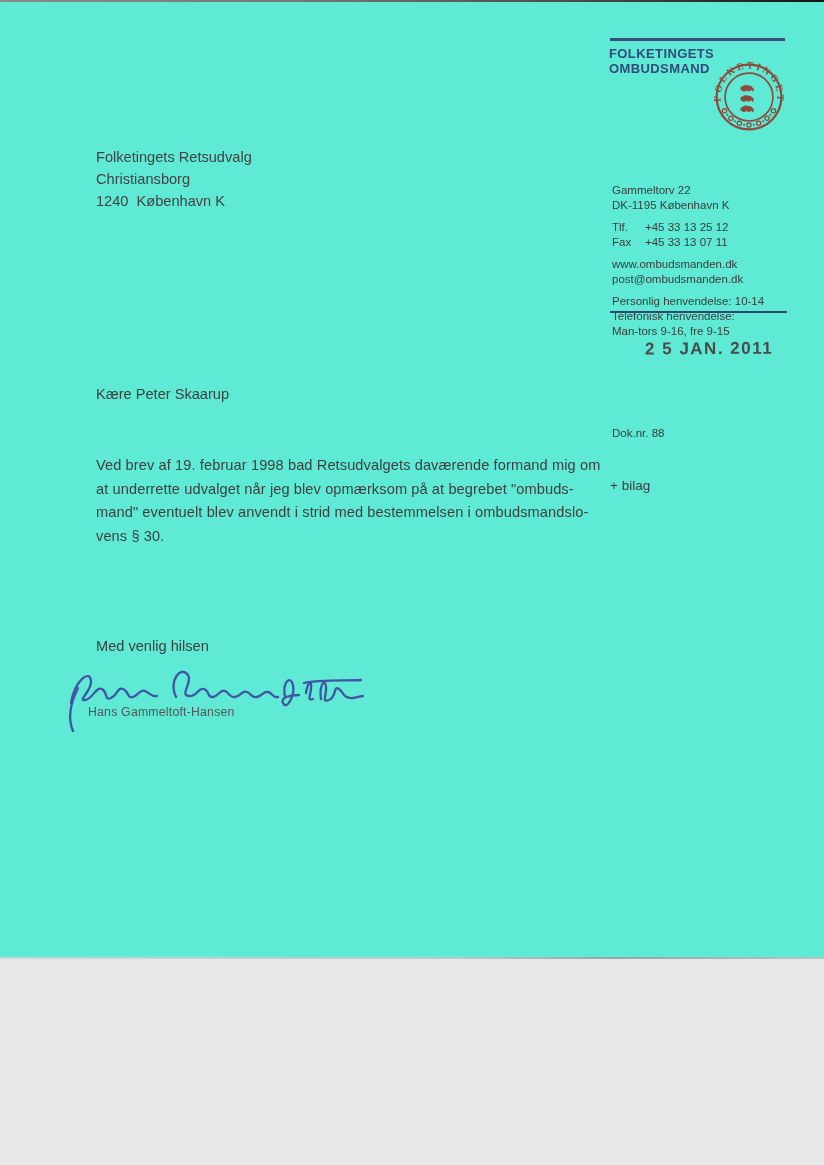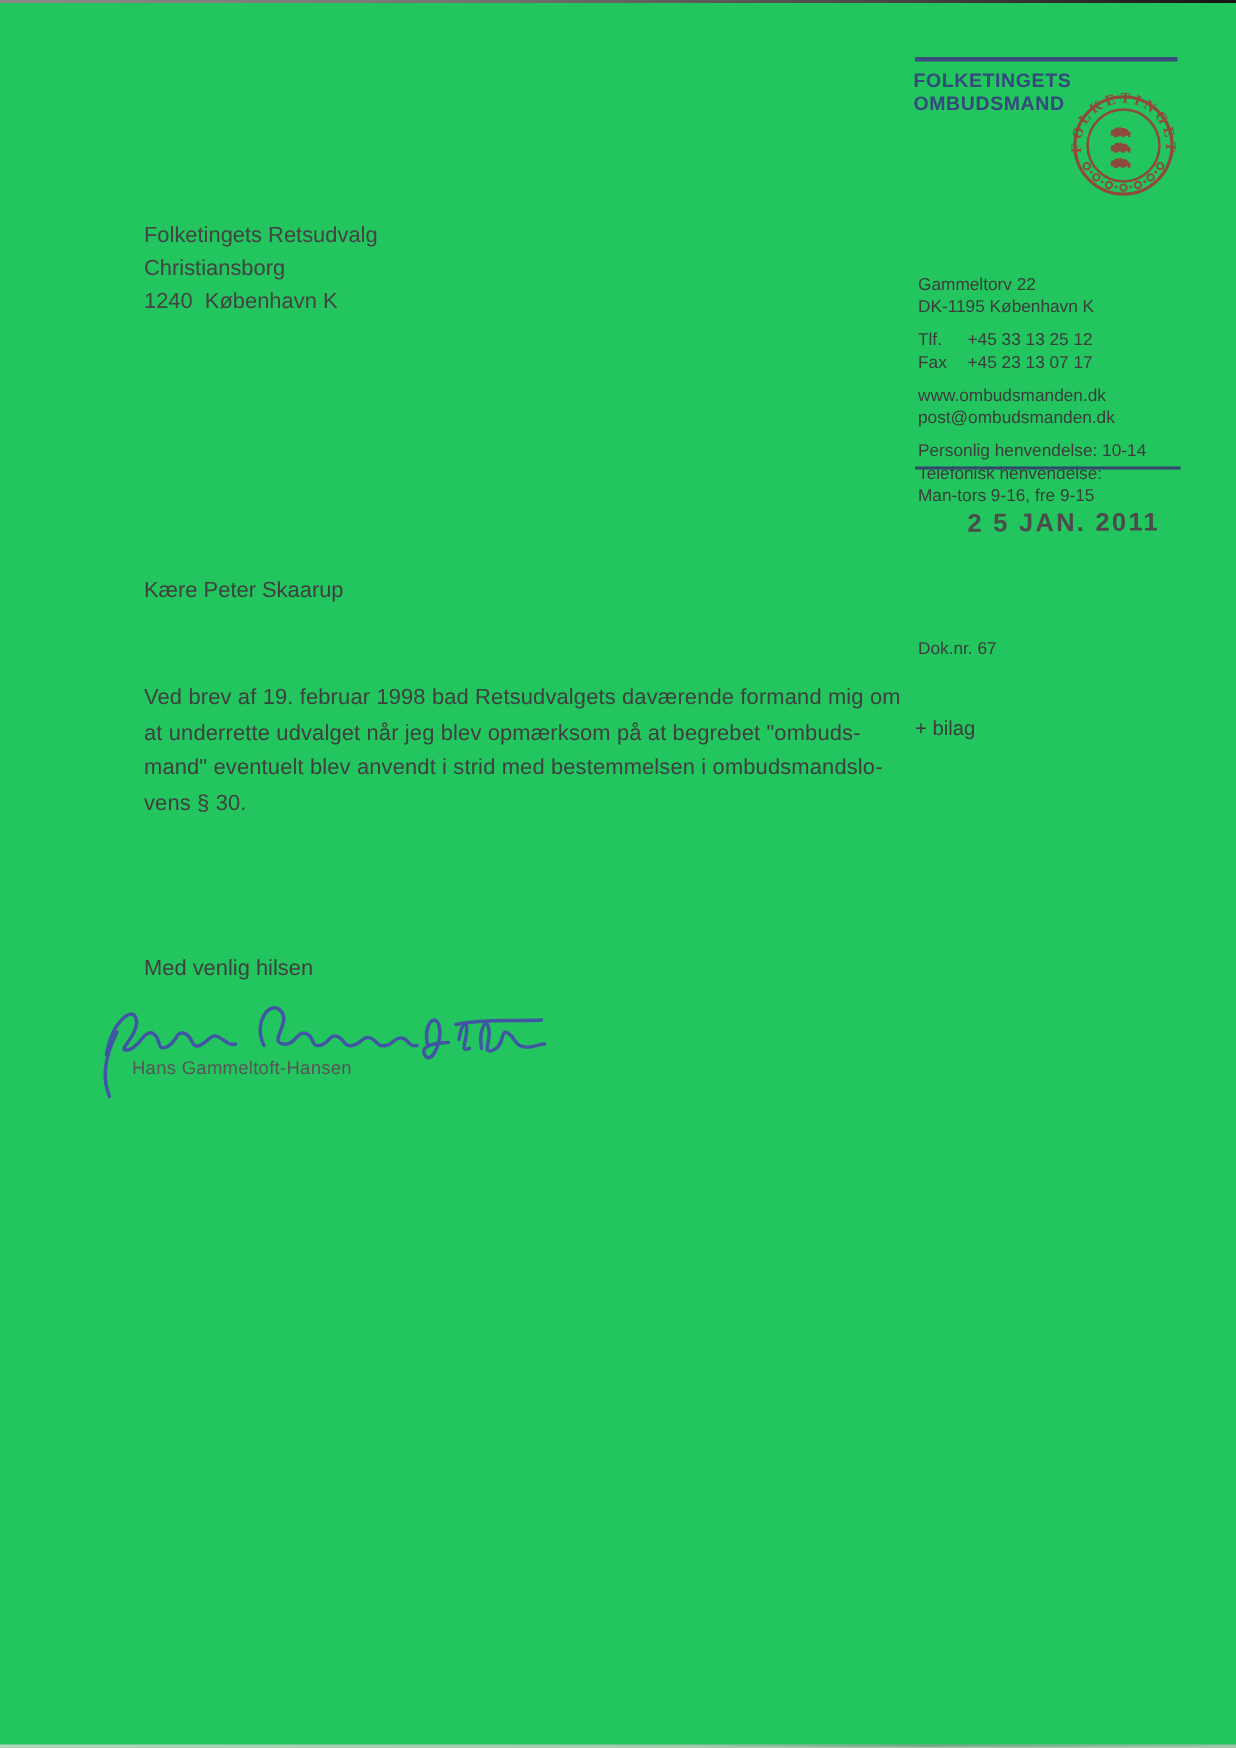--- a/index.html
+++ b/index.html
@@ -1,19 +1,19 @@
 <!DOCTYPE html>
 <html><head>
 <meta charset="utf-8">
 <style>
   html,body{margin:0;padding:0;background:#e8e8e8;}
   .page{
     position:relative;
-    width:824px;height:1165px;
-    background:#22c55e;
+    width:824px;height:959px;
+    background:#5eead4;
     overflow:hidden;
     font-family:"Liberation Sans", sans-serif;
     color:#3f3f3f;
   }
   .abs{position:absolute;}
   
   .scan-top{left:0;top:0;width:824px;height:2px;
     background:linear-gradient(to right,#8a8a86 0%,#777 35%,#4a4a46 70%,#141414 100%);}
   .scan-bottom{left:0;bottom:0;width:824px;height:2px;
     background:linear-gradient(to right,#d8d8d4 0%,#c7c7c2 55%,#9a9a96 75%,#c2c2be 100%);opacity:.8;}
@@ -111,39 +111,39 @@
       <div>Gammeltorv 22</div>
       <div>DK-1195 København K</div>
     </div>
     <div class="grp">
       <div class="lblrow">
         <span class="lbl">Tlf.</span>
         <span>+45 33 13 25 12</span>
       </div>
       <div class="lblrow">
         <span class="lbl">Fax</span>
-        <span>+45 23 13 07 17</span>
+        <span>+45 33 13 07 11</span>
       </div>
     </div>
     <div class="grp">
       <div>www.ombudsmanden.dk</div>
       <div>post@ombudsmanden.dk</div>
     </div>
     <div class="grp">
       <div>Personlig henvendelse: 10-14</div>
       <div>Telefonisk henvendelse:</div>
       <div>Man-tors 9-16, fre 9-15</div>
     </div>
   </div>
 
   <div class="abs divider"></div>
 
   <div class="abs stamp">2 5 JAN. 2011</div>
 
-  <div class="abs dok">Dok.nr. 67</div>
+  <div class="abs dok">Dok.nr. 88</div>
   <div class="abs bilag">+ bilag</div>
 
   <div class="abs salutation">Kære Peter Skaarup</div>
   <div class="abs para para1">Ved brev af 19. februar 1998 bad Retsudvalgets daværende formand mig om
 at underrette udvalget når jeg blev opmærksom på at begrebet "ombuds-
 mand" eventuelt blev anvendt i strid med bestemmelsen i ombudsmandslo-
 vens § 30.</div>
   <div class="abs closing">Med venlig hilsen</div>
 
   <div class="abs signature">

